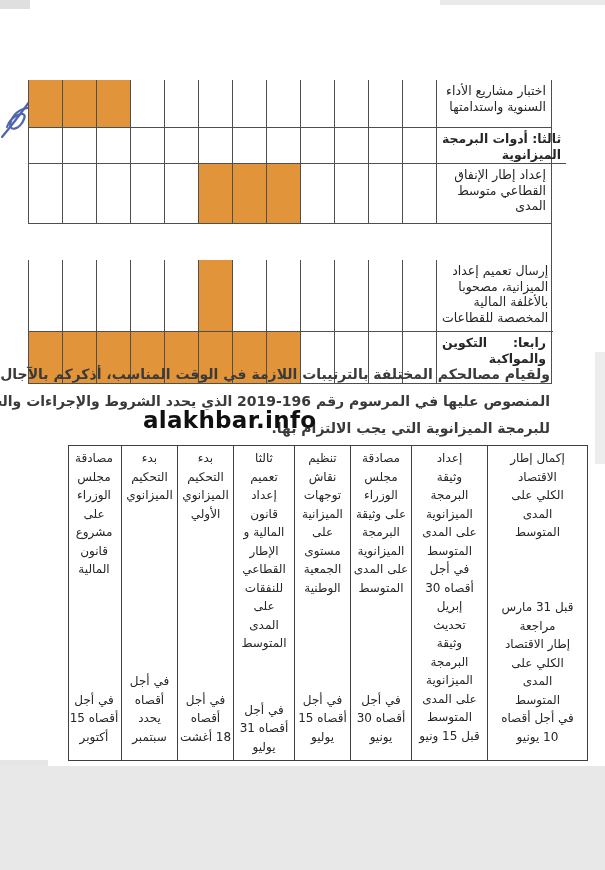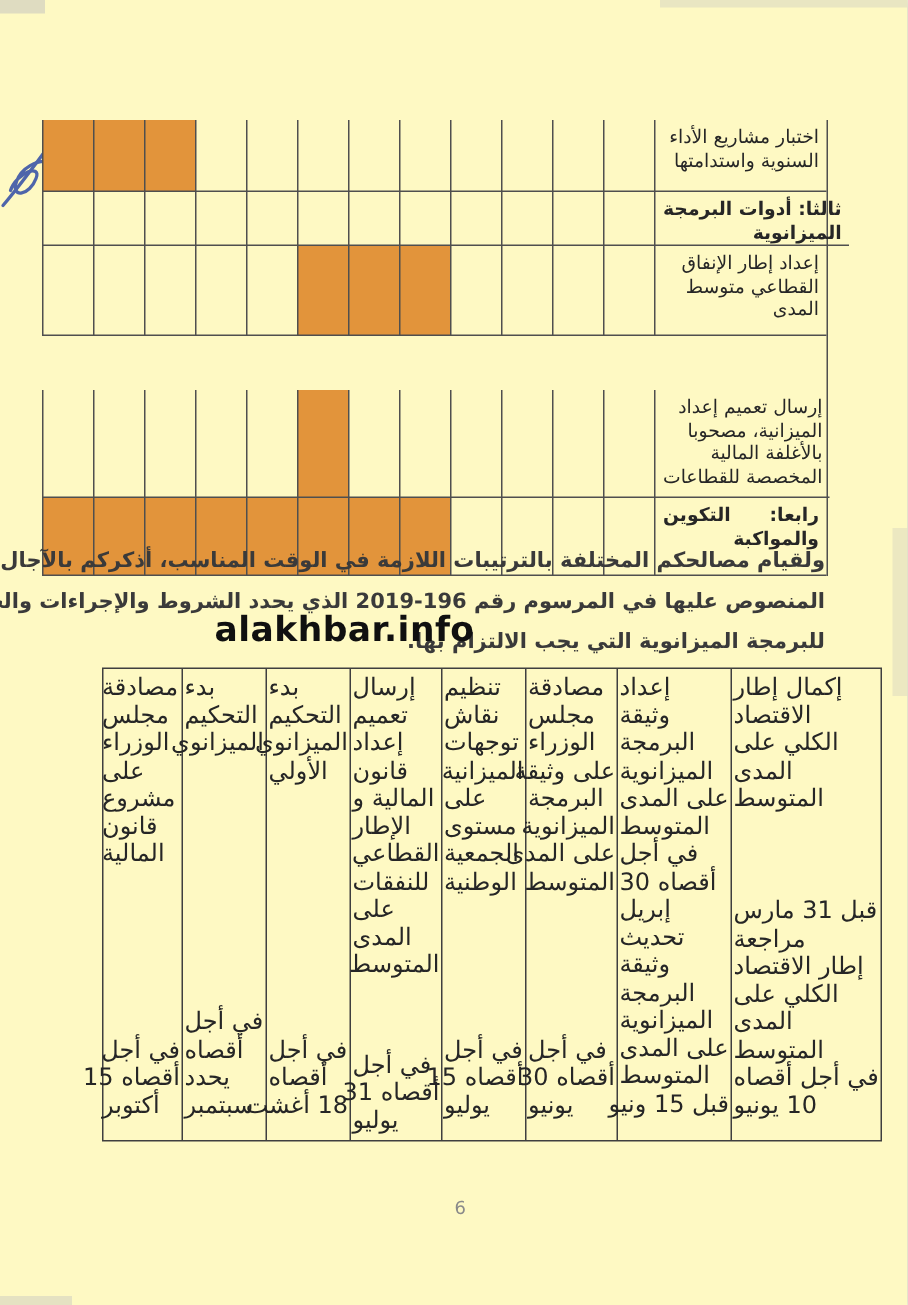--- a/index.html
+++ b/index.html
@@ -1,17 +1,17 @@
 <!DOCTYPE html>
 <html lang="ar"><head>
 <meta charset="utf-8">
 <style>
   html,body{margin:0;padding:0;background:#e8e8e8;}
   .page{
-    position:relative;width:605px;height:870px;background:#fef9c3;
+    position:relative;width:605px;height:766px;background:#ffffff;
     font-family:"DejaVu Sans",sans-serif;color:#2e2e2e;overflow:hidden;
     margin:0 auto;box-shadow:0 0 4px rgba(0,0,0,.25);
   }
   
   #top-table{position:absolute;left:28px;top:80px;width:523px;border-right:1px solid var(--grid);}
   .trow{display:flex;}
   .tcell{width:34px;flex:none;box-sizing:border-box;
          border-left:1px solid var(--grid);border-bottom:1px solid var(--grid);}
   .tcell.orange{background:var(--orange);}
   .tlabel{flex:1;box-sizing:border-box;border-left:1px solid var(--grid);
@@ -25,21 +25,21 @@
              font-size:14px;font-weight:600;line-height:27px;color:#3a3a3a;}
   .pline{white-space:nowrap;text-align:right;}
   
   .watermark{position:absolute;left:143px;top:407px;font-size:23px;font-weight:bold;
              color:#101010;letter-spacing:.3px;}
   
   #bottom-table{position:absolute;left:68px;top:445px;width:520px;height:316px;
                 box-sizing:border-box;border:1.4px solid #3f3f3f;display:flex;direction:rtl;}
   .bcol{flex:none;box-sizing:border-box;border-left:1px solid #3f3f3f;
         display:flex;flex-direction:column;justify-content:space-between;
-        direction:rtl;text-align:left;font-size:16px;line-height:18.5px;
+        direction:rtl;text-align:center;font-size:12px;line-height:18.5px;
         padding:3px 1px 14px;font-weight:500;color:#262626;gap:48px;}
   .bcol:last-child{border-left:none;}
   .bline{white-space:nowrap;}
   
   .pagenum{position:absolute;left:303px;top:798px;font-size:12px;color:#8a8a8a;}
   .pen-mark{position:absolute;left:-2px;top:90px;}
   .smudge{position:absolute;background:#c0c0c0;}
   .smudge.s1{left:0;top:0;width:30px;height:9px;opacity:.5;}
   .smudge.s2{right:0;top:0;width:165px;height:5px;opacity:.33;}
   .smudge.s3{left:0;bottom:0;width:48px;height:6px;opacity:.4;}
@@ -235,21 +235,21 @@
           <div class="bline">الوطنية</div>
         </div>
         <div class="bblock">
           <div class="bline">في أجل</div>
           <div class="bline">أقصاه 15</div>
           <div class="bline">يوليو</div>
         </div>
       </div>
       <div class="bcol" style="width: 61px;">
         <div class="bblock">
-          <div class="bline">إرسال</div>
+          <div class="bline">ثالثا</div>
           <div class="bline">تعميم</div>
           <div class="bline">إعداد</div>
           <div class="bline">قانون</div>
           <div class="bline">المالية و</div>
           <div class="bline">الإطار</div>
           <div class="bline">القطاعي</div>
           <div class="bline">للنفقات</div>
           <div class="bline">على</div>
           <div class="bline">المدى</div>
           <div class="bline">المتوسط</div>

